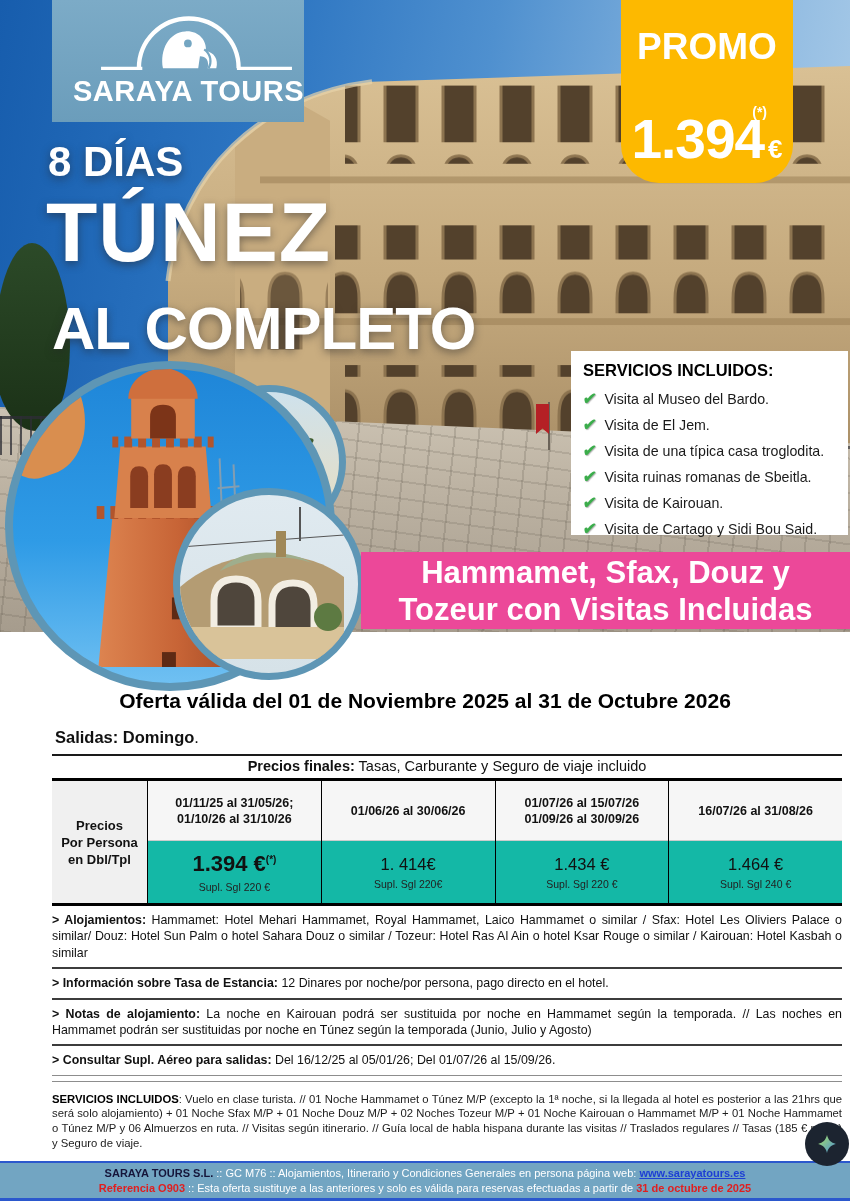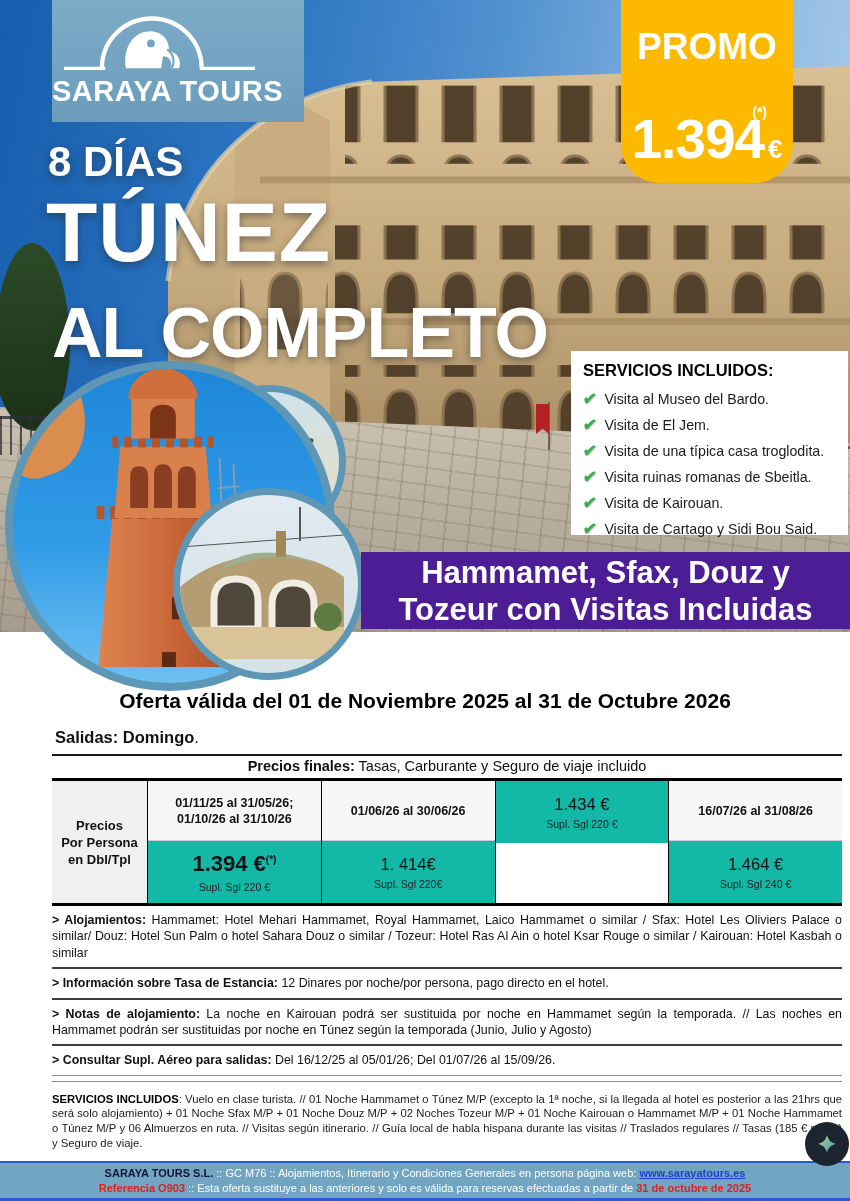--- a/index.html
+++ b/index.html
@@ -28,38 +28,38 @@
   .fence{position:absolute;left:0;top:416px;width:150px;height:36px;border-top:3px solid rgba(45,45,52,.8);
          background:repeating-linear-gradient(90deg,rgba(45,45,52,.75) 0 2px,rgba(0,0,0,0) 2px 10px);}
   .fence.right{left:772px;top:446px;width:78px;height:26px;opacity:.8;}
   .flagpole{position:absolute;left:548px;top:402px;width:2px;height:48px;background:#6a6258;}
   .flag{position:absolute;left:536px;top:404px;width:13px;height:30px;background:#b52025;
         clip-path:polygon(0 0,100% 0,100% 100%,50% 82%,0 100%);}
 
   
   .logo-box{position:absolute;left:52px;top:0;width:252px;height:122px;
             background:linear-gradient(180deg,#7cabc7,#6b9dbb);
-            display:flex;flex-direction:column;align-items:flex-start;justify-content:center;}
+            display:flex;flex-direction:column;align-items:flex-end;justify-content:center;}
   .logo-name{color:#fff;font-weight:bold;font-size:29px;letter-spacing:.5px;margin-top:-2px;}
 
   
   .promo{position:absolute;left:621px;top:0;width:172px;height:183px;background:#fdb900;
          border-radius:0 0 38px 38px;color:#fff;text-align:center;}
   .promo-label{font-size:37px;font-weight:bold;margin-top:26px;}
   .promo-ast{position:absolute;right:26px;top:104px;font-size:14px;font-weight:bold;}
   .promo-price{position:absolute;left:0;right:0;bottom:12px;font-weight:bold;}
   .promo-num{font-size:55px;letter-spacing:-1px;}
   .promo-eur{font-size:26px;margin-left:4px;}
 
   
   .htitle{position:absolute;color:#fff;font-weight:bold;line-height:1.02;
           text-shadow:0 3px 9px rgba(35,35,40,.5);}
   .t1{left:48px;top:141px;font-size:42px;}
   .t2{left:46px;top:190px;font-size:84px;letter-spacing:1px;}
-  .t3{left:52px;top:298px;font-size:70px;letter-spacing:-1px;}
+  .t3{left:52px;top:298px;font-size:60px;letter-spacing:-1px;}
 
   
   .circle{position:absolute;border-radius:50%;border:8px solid #5e96b5;overflow:hidden;background:#cfe3ee;}
   .circ-big{left:5px;top:361px;width:314px;height:314px;z-index:3;
             background:linear-gradient(180deg,#1f86d8 0%,#2f9be6 55%,#6fc0f2 100%);}
   .circ-palm{left:192px;top:385px;width:140px;height:140px;border-width:7px;z-index:2;
              background:linear-gradient(180deg,#cfe2ec 0%,#e6ddc3 88%);}
   .circ-cave{left:173px;top:488px;width:178px;height:178px;border-width:7px;z-index:4;
              background:linear-gradient(180deg,#e0eaf0 0%,#d6e2e8 100%);}
   .rock{position:absolute;left:-24px;top:-18px;width:95px;height:125px;background:#d98e4f;
@@ -67,21 +67,21 @@
 
   
   .svc-box{position:absolute;left:571px;top:351px;width:253px;height:164px;background:#fff;
            padding:10px 12px;z-index:5;}
   .svc-title{font-size:16.5px;font-weight:bold;color:#000;margin-bottom:9px;}
   .svc-item{display:flex;align-items:center;gap:8px;font-size:14.2px;color:#1a1a1a;margin-bottom:7px;}
   .check{color:#3bad4b;font-size:16px;font-weight:bold;text-shadow:1px 1px 1px rgba(0,0,0,.3);
          transform:skewX(-8deg);}
 
   
-  .banner{position:absolute;left:361px;top:552px;width:489px;height:77px;background:#4c1d95;
+  .banner{position:absolute;left:361px;top:552px;width:489px;height:77px;background:#ec4899;
           color:#fff;font-weight:bold;font-size:31px;line-height:37px;text-align:center;
           display:flex;flex-direction:column;justify-content:center;z-index:6;}
 
   
   .content{position:absolute;left:0;top:681px;width:850px;}
   .validity{margin:8px 40px 0;text-align:center;font-size:21px;font-weight:bold;color:#000;}
   .salidas{margin:15px 12px 7px 55px;font-size:16.5px;font-weight:bold;}
   .salidas .dot{font-weight:normal;}
   .rule{margin:0 8px 0 52px;border-top:2px solid #1a1a1a;}
   .pt-caption{margin:0 8px 0 52px;text-align:center;font-size:14.5px;padding:2px 0 4px;}
@@ -321,20 +321,24 @@
         <div class="pt-head">
           <span>01/06/26 al 30/06/26</span>
           <span></span>
         </div>
         <div class="pt-price">
           <span class="price-md">1. 414€</span>
           <span class="suppl">Supl. Sgl 220€</span>
         </div>
       </div>
       <div class="pt-col">
+        <div class="pt-head">
+          <span>01/07/26 al 15/07/26</span>
+          <span>01/09/26 al 30/09/26</span>
+        </div>
         <div class="pt-price">
           <span class="price-md">1.434 €</span>
           <span class="suppl">Supl. Sgl 220 €</span>
         </div>
       </div>
       <div class="pt-col">
         <div class="pt-head">
           <span>16/07/26 al 31/08/26</span>
           <span></span>
         </div>

